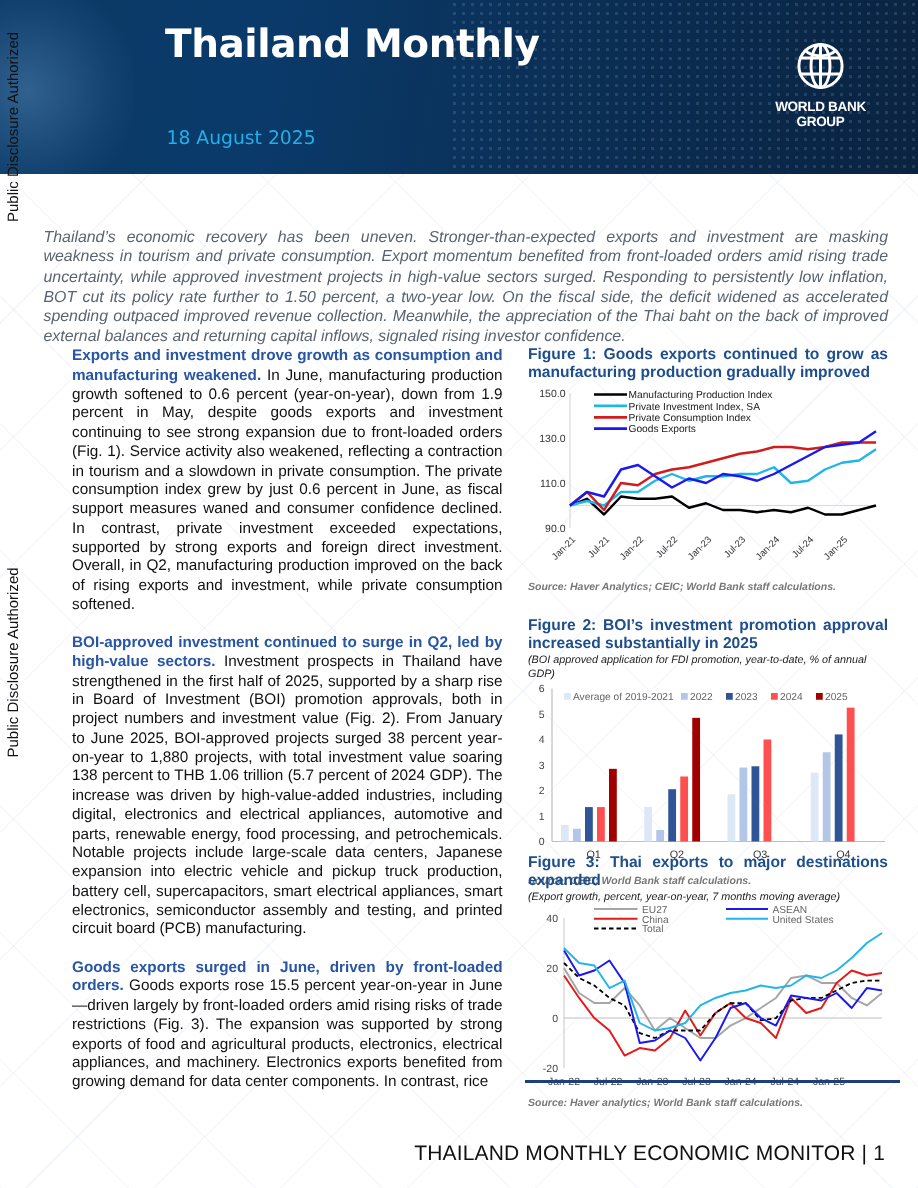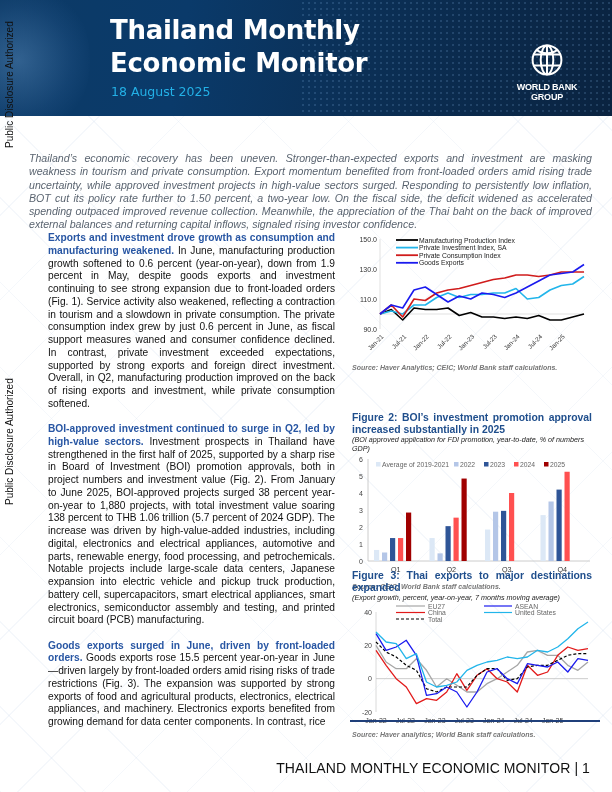--- a/index.html
+++ b/index.html
@@ -24,21 +24,21 @@
   .banner .title {
     position: absolute; left: 110px; top: 14px;
     font-family: "DejaVu Sans", sans-serif; font-weight: bold;
     font-size: 26px; line-height: 33px; color: #ffffff; letter-spacing: -0.3px;
   }
   .banner .date {
     position: absolute; left: 111px; top: 84px;
     font-family: "DejaVu Sans", sans-serif; 
     font-size: 12.5px; color: #23b0e6;
   }
-  .wbg { position: absolute; left: 502px; top: 42px; width: 90px; text-align: center; }
+  .wbg { position: absolute; left: 502px; top: 26px; width: 90px; text-align: center; }
   .wbg .globe { display: block; margin: 0 auto; }
   .wbg .name {
     display: block; margin-top: 4px; color: #fff; font-weight: bold;
     font-size: 9px; letter-spacing: -0.2px; font-family: "Liberation Sans", sans-serif;
   }
 
   .side-label {
     position: absolute; left: 4px; width: 14px;
     writing-mode: vertical-rl; transform: rotate(180deg);
     font-size: 10px; color: #111; white-space: nowrap;
@@ -82,21 +82,20 @@
   .footer-use { position: absolute; right: 24px; top: 779px; font-size: 8px; color: #111; margin-top: 32px; }
 </style>
 </head>
 <body>
 
 <div class="banner">
   <div class="pattern"></div>
   <div class="dots"></div>
   <div class="title">
     <div>Thailand Monthly</div>
-    <div>Economic Monitor</div>
   </div>
   <div class="date">18 August 2025</div>
   <div class="wbg">
     <svg class="globe" width="36" height="36" viewBox="0 0 40 40">
       <g fill="none" stroke="#fff" stroke-width="2.2">
         <circle cx="20" cy="20" r="16"></circle>
         <ellipse cx="20" cy="20" rx="7" ry="16"></ellipse>
         <path d="M4.5 14 H35.5 M4.5 26 H35.5 M20 4 V36"></path>
         <path d="M8 8 C14 14 26 14 32 8"></path>
       </g>
@@ -118,20 +117,21 @@
   </p>
   <p>
     <span class="lead">BOI-approved investment continued to surge in Q2, led by high-value sectors.</span><span> Investment prospects in Thailand have strengthened in the first half of 2025, supported by a sharp rise in Board of Investment (BOI) promotion approvals, both in project numbers and investment value (Fig. 2). From January to June 2025, BOI-approved projects surged 38 percent year-on-year to 1,880 projects, with total investment value soaring 138 percent to THB 1.06 trillion (5.7 percent of 2024 GDP). The increase was driven by high-value-added industries, including digital, electronics and electrical appliances, automotive and parts, renewable energy, food processing, and petrochemicals. Notable projects include large-scale data centers, Japanese expansion into electric vehicle and pickup truck production, battery cell, supercapacitors, smart electrical appliances, smart electronics, semiconductor assembly and testing, and printed circuit board (PCB) manufacturing.</span>
   </p>
   <p>
     <span class="lead">Goods exports surged in June, driven by front-loaded orders.</span><span> Goods exports rose 15.5 percent year-on-year in June—driven largely by front-loaded orders amid rising risks of trade restrictions (Fig. 3). The expansion was supported by strong exports of food and agricultural products, electronics, electrical appliances, and machinery. Electronics exports benefited from growing demand for data center components. In contrast, rice</span>
   </p>
 </div>
 
 <div class="fig fig1">
+  <div class="fig-title">Figure 1: Goods exports continued to grow as manufacturing production gradually improved</div>
   <svg id="chart1" width="240" height="128" viewBox="0 0 240 128">
       <line x1="28" y1="8" x2="28" y2="98" stroke="#d9d9d9" stroke-width="0.8"></line>
       <line x1="28" y1="83" x2="232" y2="83" stroke="#d9d9d9" stroke-width="0.8"></line>
       <text x="25" y="10.5" font-size="7" text-anchor="end" fill="#333">150.0</text>
       <text x="25" y="40.5" font-size="7" text-anchor="end" fill="#333">130.0</text>
       <text x="25" y="70.5" font-size="7" text-anchor="end" fill="#333">110.0</text>
       <text x="25" y="100.5" font-size="7" text-anchor="end" fill="#333">90.0</text>
       <text x="32" y="106" font-size="6.3" text-anchor="end" fill="#333" transform="rotate(-45 32 106)">Jan-21</text>
       <text x="54.66666666666667" y="106" font-size="6.3" text-anchor="end" fill="#333" transform="rotate(-45 54.66666666666667 106)">Jul-21</text>
       <text x="77.33333333333334" y="106" font-size="6.3" text-anchor="end" fill="#333" transform="rotate(-45 77.33333333333334 106)">Jan-22</text>
@@ -152,21 +152,21 @@
       <line x1="44" y1="24.2" x2="66" y2="24.2" stroke="#d01c1c" stroke-width="1.8"></line>
       <text x="67" y="26.7" font-size="6.8" fill="#222">Private Consumption Index</text>
       <line x1="44" y1="31.799999999999997" x2="66" y2="31.799999999999997" stroke="#1a1aee" stroke-width="1.8"></line>
       <text x="67" y="34.3" font-size="6.8" fill="#222">Goods Exports</text>
     </svg>
   <div class="fig-src"><span>Source: Haver Analytics</span><span class="plain">; CEIC; World Bank staff calculations.</span></div>
 </div>
 
 <div class="fig fig2">
   <div class="fig-title">Figure 2: BOI’s investment promotion approval increased substantially in 2025</div>
-  <div class="fig-sub">(BOI approved application for FDI promotion, year-to-date, % of numbers GDP)</div>
+  <div class="fig-sub">(BOI approved application for FDI promotion, year-to-date, % of annual GDP)</div>
   <svg id="chart2" width="240" height="125" viewBox="0 0 240 125">
       <line x1="16" y1="6" x2="16" y2="108" stroke="#bfbfbf" stroke-width="0.8"></line>
       <line x1="16" y1="108" x2="238" y2="108" stroke="#bfbfbf" stroke-width="0.8"></line>
       <text x="11" y="110.5" font-size="7" text-anchor="end" fill="#444">0</text>
       <text x="11" y="93.5" font-size="7" text-anchor="end" fill="#444">1</text>
       <text x="11" y="76.5" font-size="7" text-anchor="end" fill="#444">2</text>
       <text x="11" y="59.5" font-size="7" text-anchor="end" fill="#444">3</text>
       <text x="11" y="42.5" font-size="7" text-anchor="end" fill="#444">4</text>
       <text x="11" y="25.5" font-size="7" text-anchor="end" fill="#444">5</text>
       <text x="11" y="8.5" font-size="7" text-anchor="end" fill="#444">6</text>

